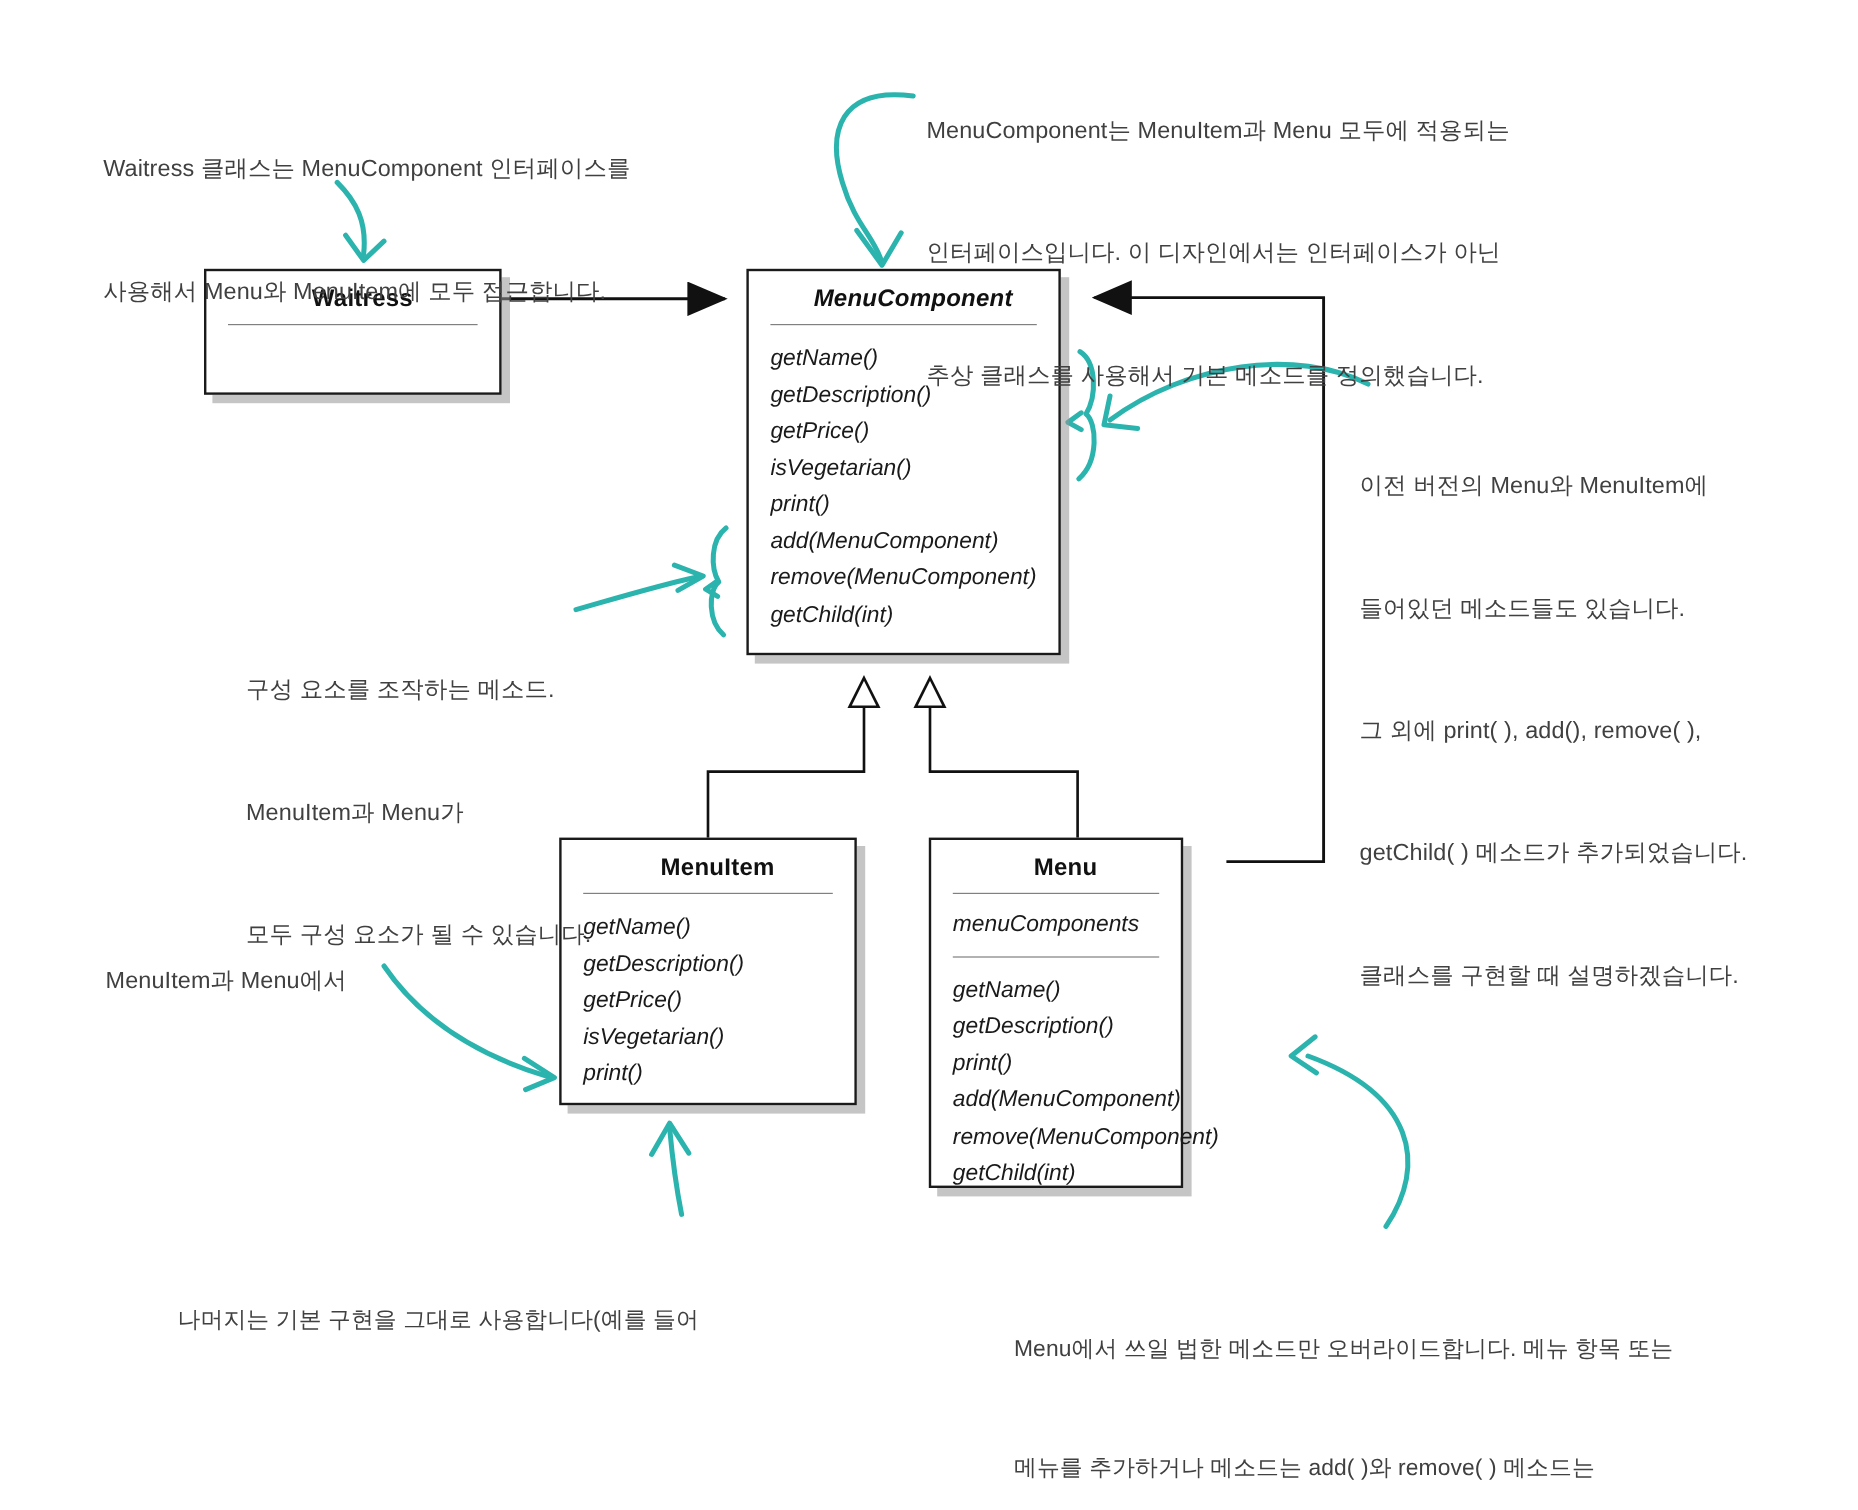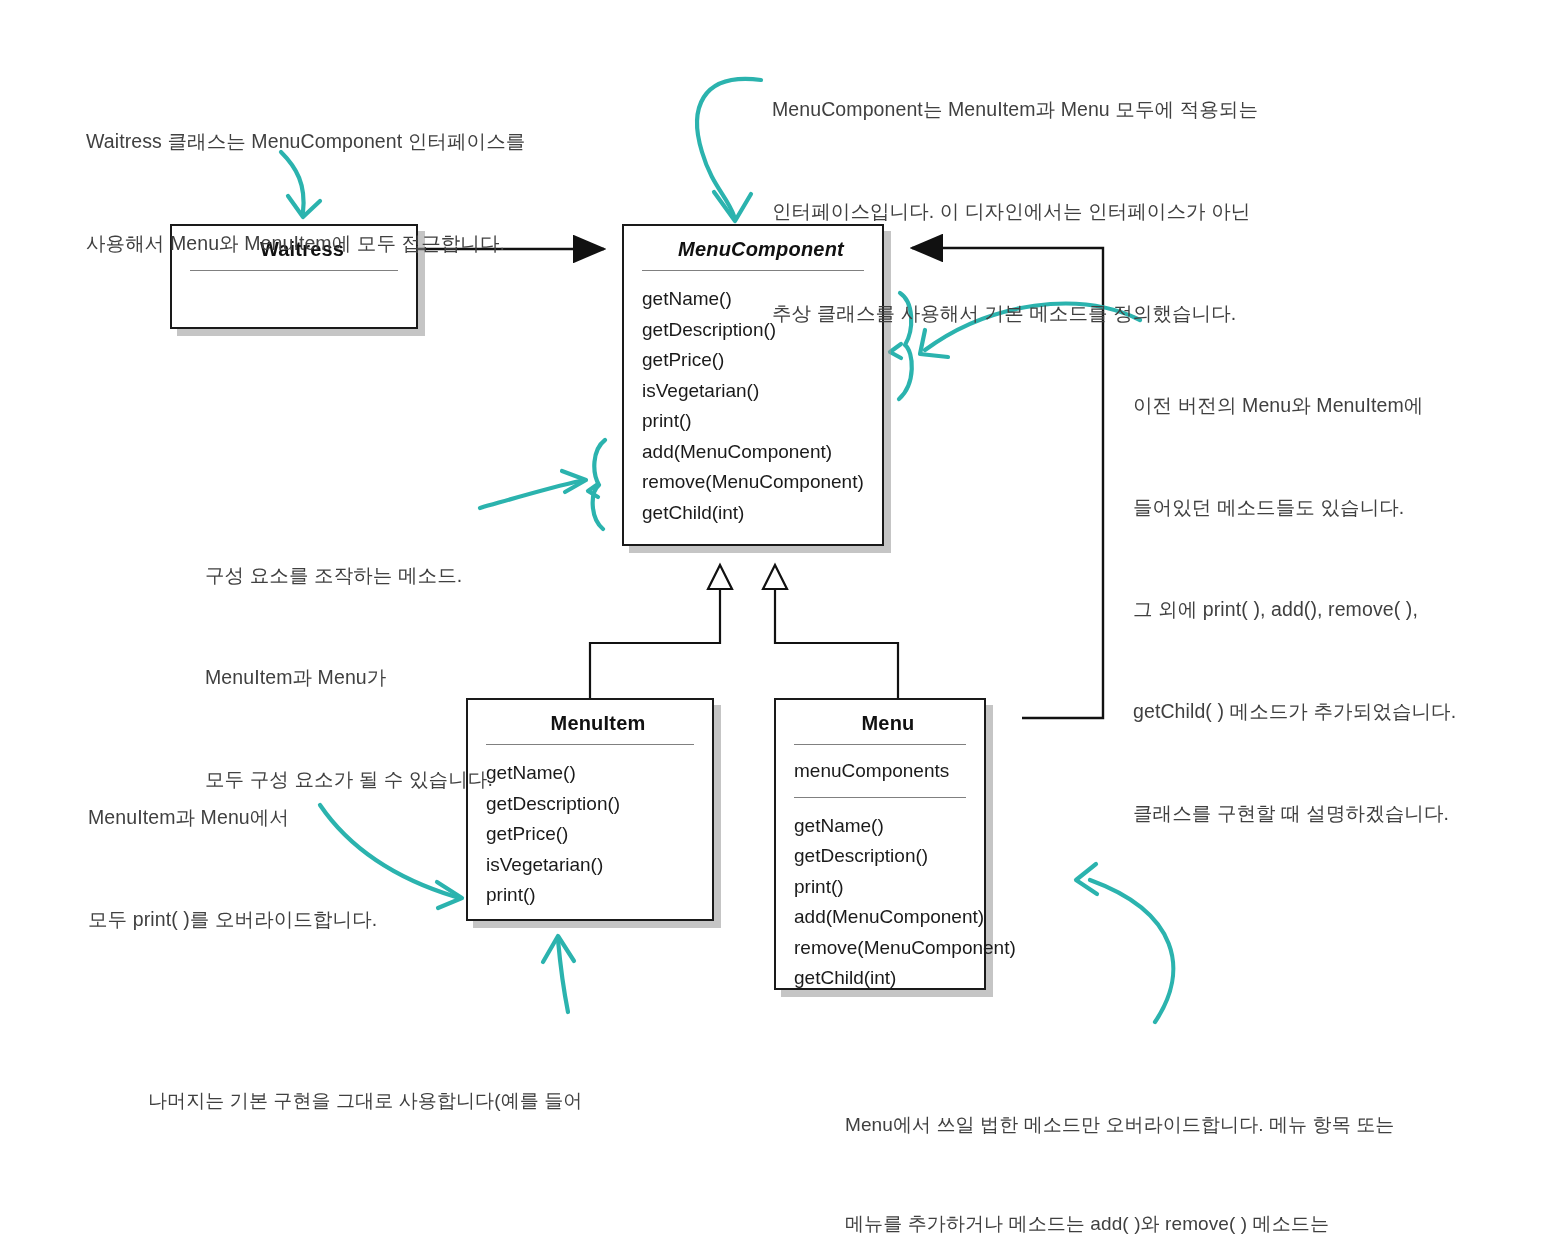--- a/index.html
+++ b/index.html
@@ -47,20 +47,21 @@
     letter-spacing: 0.2px;
   }
   .uml-title.italic { font-style: italic; }
   .uml-sep {
     height: 0;
     border-top: 1px solid #808080;
     margin: 0 18px;
   }
   .uml-section {
     padding: 13px 0 13px 18px;
+    font-style: italic;
   }
   .uml-section.empty { padding: 22px 0 22px 0; }
   .uml-member {
     font-size: 19px;
     color: #1a1a1a;
     line-height: 30.5px;
     white-space: nowrap;
   }
 
   
@@ -232,21 +233,20 @@
   </div>
 
   <div class="note" style="left:205px; top:490px;">
     <div>구성 요소를 조작하는 메소드.</div>
     <div>MenuItem과 Menu가</div>
     <div>모두 구성 요소가 될 수 있습니다.</div>
   </div>
 
   <div class="note" style="left:88px; top:732px;">
     <div>MenuItem과 Menu에서</div>
-    <div>모두 print( )를 오버라이드합니다.</div>
   </div>
 
   <div class="note small" style="left:148px; top:1018px;">
     <div>나머지는 기본 구현을 그대로 사용합니다(예를 들어</div>
     
     
     
   </div>
 
   <div class="note small" style="left:845px; top:1042px;">

